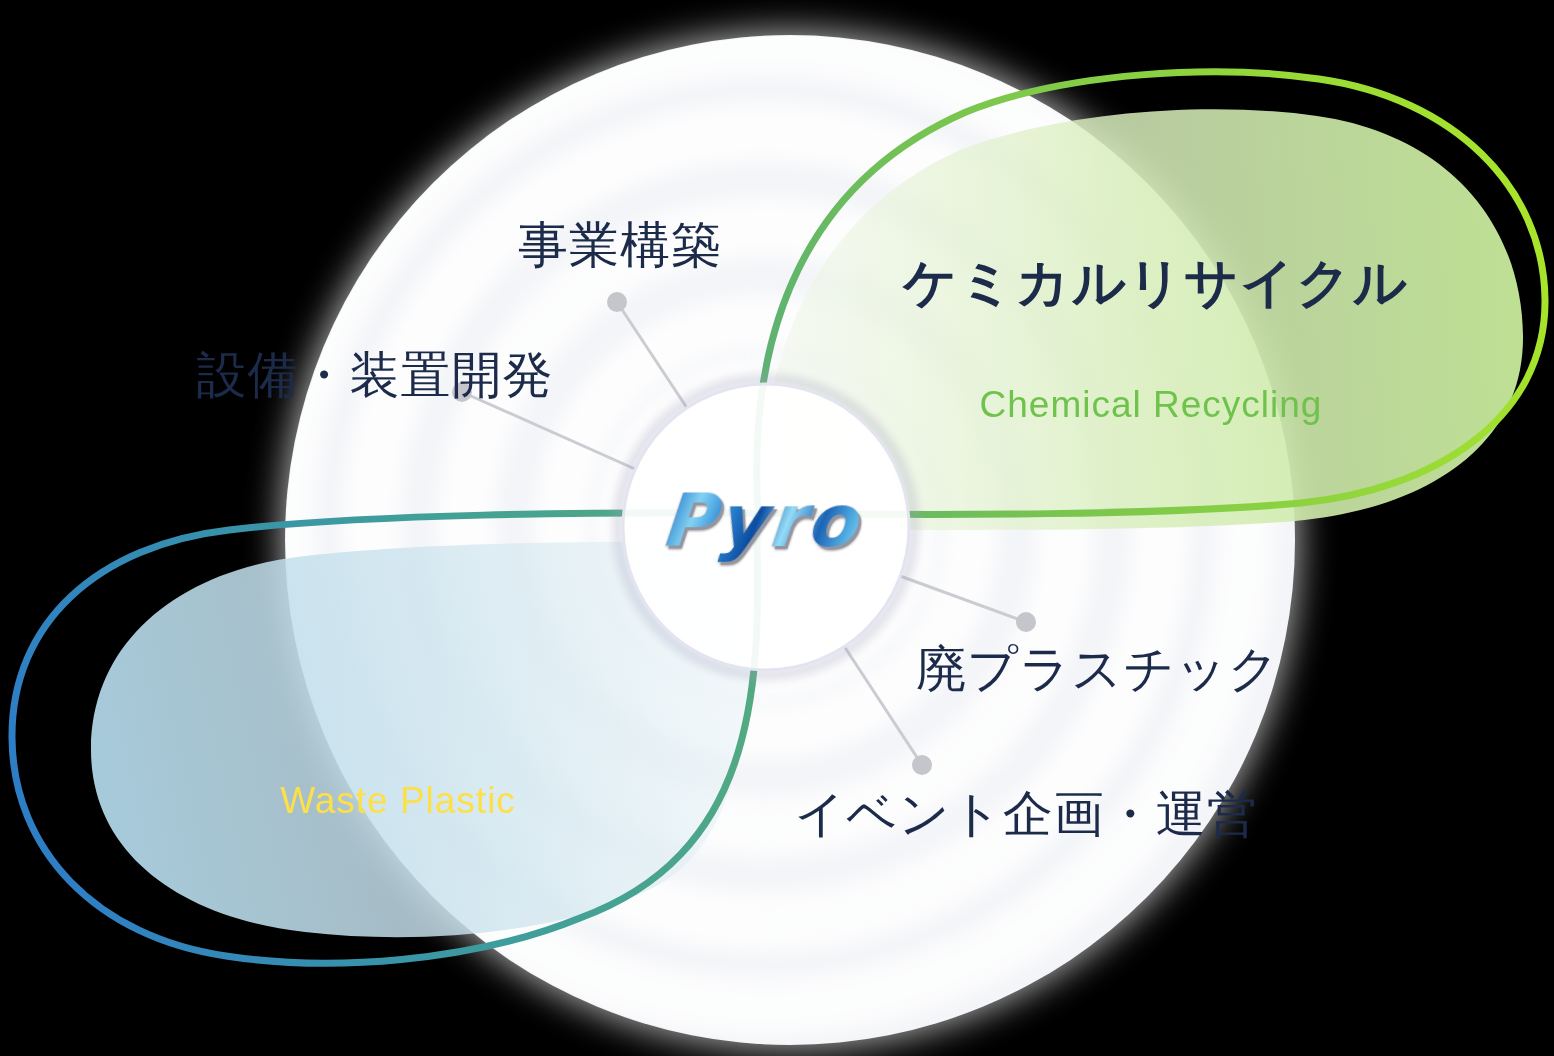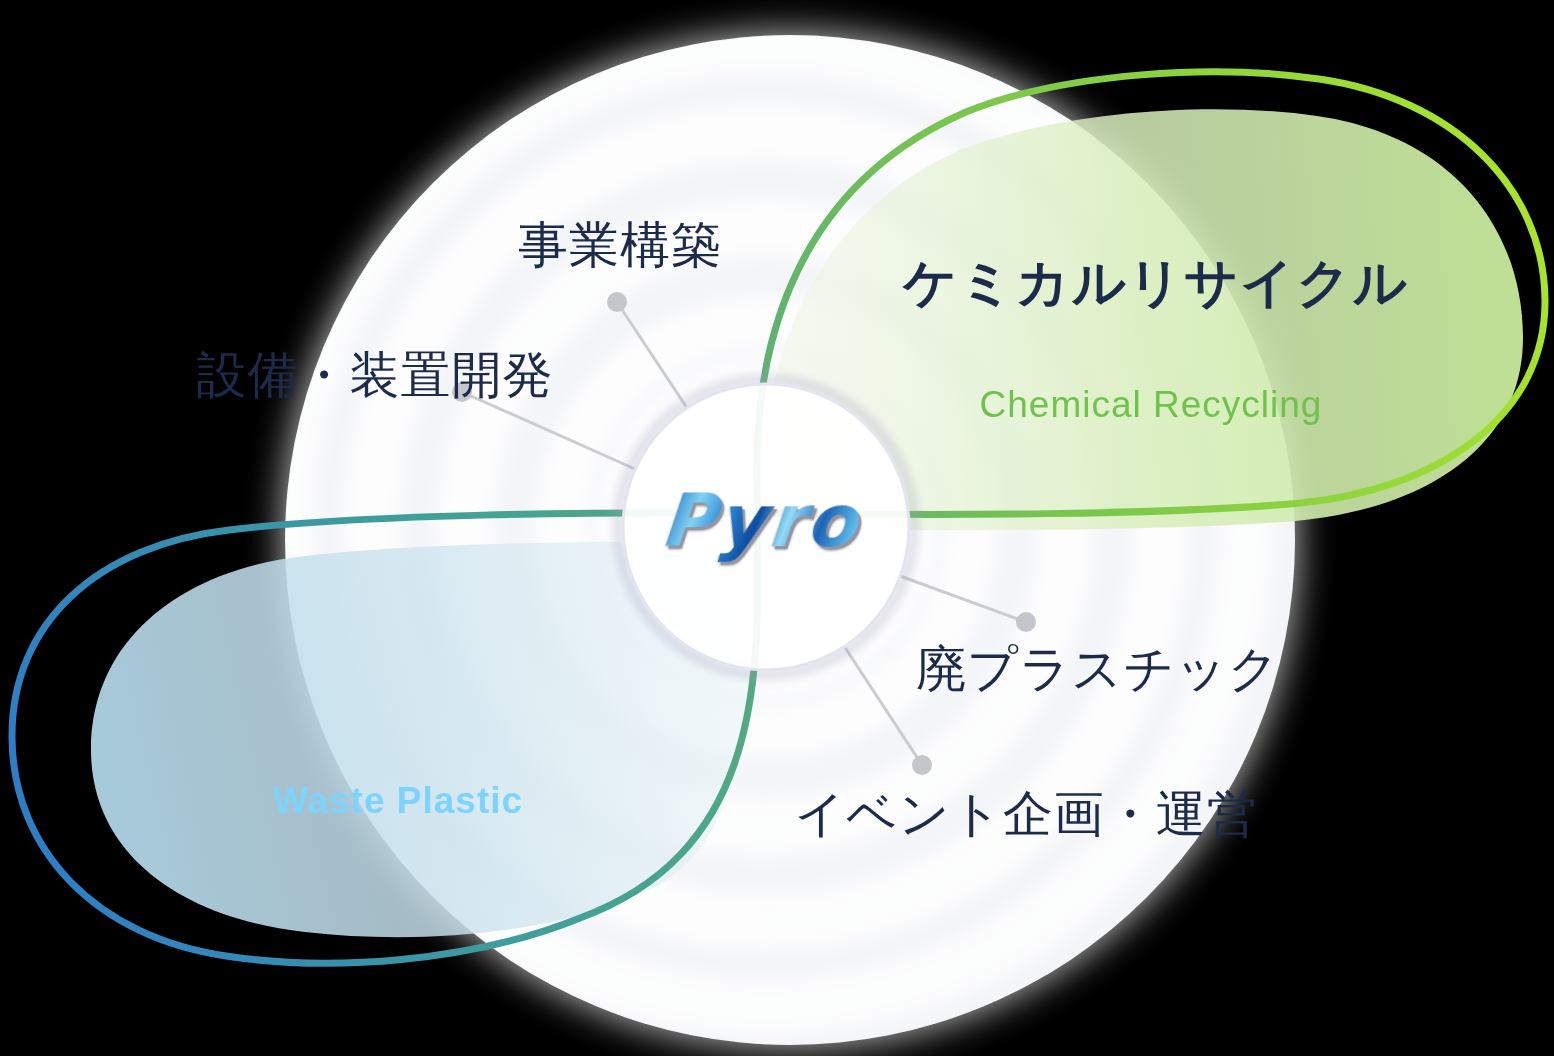--- a/index.html
+++ b/index.html
@@ -39,21 +39,21 @@
     font-weight: 600;
     color: #1d2b4b;
     letter-spacing: 2px;
   }
   .bubble-sub {
     font-size: 37px;
     font-weight: 500;
     letter-spacing: 1px;
   }
   .sub-green { color: #6fc24c; }
-  .sub-blue  { color: #7dd3fc; font-weight: bold; }
+  .sub-blue  { color: #fde047; }
 
   .pyro-logo {
     position: absolute;
     left: 766px;
     top: 524px;
     transform: translate(-50%, -54%) skewX(-8deg);
     font-family: "DejaVu Sans", sans-serif;
     font-style: italic;
     font-weight: 900;
     font-size: 72px;

